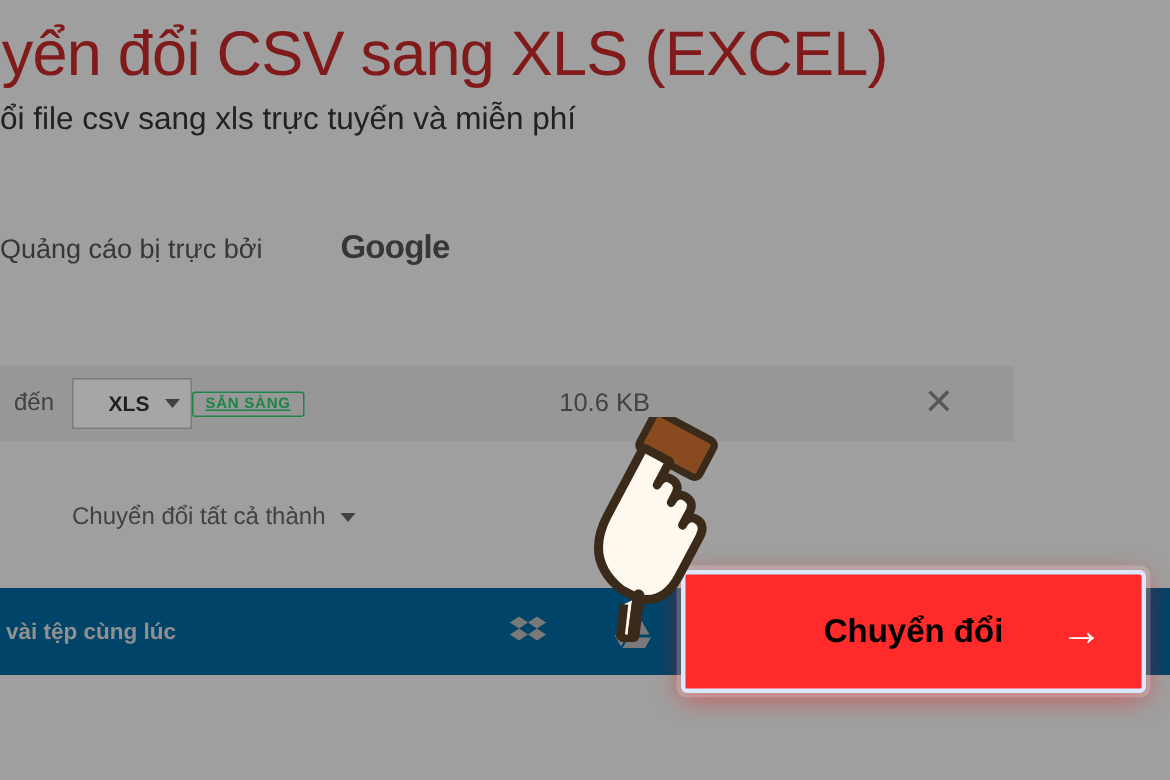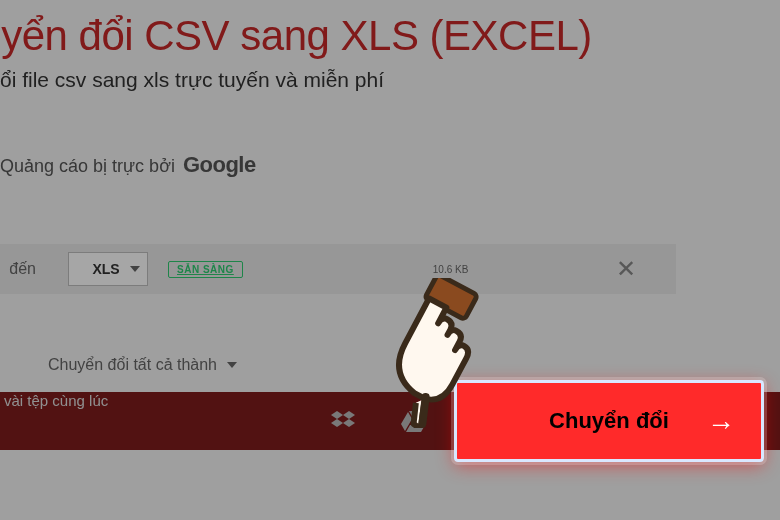--- a/index.html
+++ b/index.html
@@ -5,34 +5,34 @@
   * { margin: 0; padding: 0; box-sizing: border-box; }
   html, body { width: 780px; height: 520px; overflow: hidden; font-family: Arial, Helvetica, sans-serif; }
   .stage { position: relative; width: 780px; height: 520px; background: #f4f4f4; }
   .overlay-dim { position: absolute; inset: 0; background: rgba(0,0,0,0.35); pointer-events: none; z-index: 50; }
 
   .title { position: absolute; left: -10px; top: 12px; font-size: 42px; font-weight: 500; color: #c62828; letter-spacing: -0.5px; }
   .subtitle { position: absolute; left: 0; top: 68px; font-size: 21px; color: #333; font-weight: 400; }
 
   .adrow { position: absolute; left: 0; top: 152px; display: flex; align-items: baseline; gap: 8px; }
   .adtext { font-size: 18px; color: #555; }
-  .google { font-size: 22px; color: #555; font-weight: 600; letter-spacing: -0.5px; }
+  .google { font-size: 22px; color: #555; font-weight: 600; letter-spacing: -0.5px; margin-left: 44px; }
 
-  .filerow { position: absolute; left: 0; top: 244px; width: 676px; height: 50px; background: #e9e9e9; display: flex; align-items: center; gap: 20px; }
+  .filerow { position: absolute; left: 0; top: 244px; width: 676px; height: 50px; background: #e9e9e9; display: flex; align-items: center; }
   .to-label { margin-left: 0; font-size: 16px; color: #666; width: 44px; text-align: right; padding-right: 8px; }
   .select-box { margin-left: 4px; border: 1px solid #bfbfbf; background: #fff; height: 34px; width: 80px; display: flex; align-items: center; justify-content: center; gap: 10px; font-size: 14px; font-weight: 700; color: #333; cursor: pointer; padding-left: 16px; }
   .chev { width: 0; height: 0; border-left: 5px solid transparent; border-right: 5px solid transparent; border-top: 6px solid #666; }
   .badge { border: 1px solid #2ecc71; color: #2ecc71; font-size: 10px; font-weight: 700; padding: 2px 8px; border-radius: 2px; letter-spacing: 0.5px; text-decoration: underline; }
-  .size { margin-left: 170px; font-size: 10px; color: #666; }
+  .size { margin-left: 170px; font-size: 17px; color: #666; }
   .close { position: absolute; right: 40px; top: 50%; transform: translateY(-50%); font-size: 24px; color: #888; cursor: pointer; line-height: 1; }
 
-  .allrow { position: absolute; left: 0; top: 340px; width: 780px; height: 50px; display: flex; }
+  .allrow { position: absolute; left: 0; top: 320px; width: 780px; height: 50px; display: flex; }
   .all-label { margin-left: 48px; font-size: 16px; color: #666; display: flex; align-items: center; gap: 10px; cursor: pointer; }
 
-  .bottombar { position: absolute; left: 0; top: 392px; width: 780px; height: 58px; background: #7f1d1d; display: flex; align-items: flex-start; }
+  .bottombar { position: absolute; left: 0; top: 392px; width: 780px; height: 58px; background: #0369a1; display: flex; align-items: center; font-weight: bold; }
   .bartext { color: #ddd; font-size: 15px; margin-left: 0; padding-left: 4px; }
   .icon-slot { width: 70px; height: 58px; display: flex; align-items: center; justify-content: center; color: #bbb; cursor: pointer; }
   .icon-slot.first { margin-left: 200px; }
   .icon-slot svg { width: 24px; height: 24px; fill: #bbb; }
 
   .cta { position: absolute; left: 454px; top: 380px; width: 310px; height: 82px; background: #ff2a2a; border-radius: 4px; display: flex; align-items: center; justify-content: center; gap: 28px; cursor: pointer; box-shadow: 0 4px 18px rgba(255,0,0,0.45); z-index: 60; border: 3px solid #d9e8ff; outline: 3px solid rgba(255,255,255,0.2); }
   .cta-label { color: #000000; font-size: 22px; font-weight: 700; }
   .cta-arrow { color: #fff; font-size: 28px; font-weight: 300; position: absolute; right: 26px; }
 
   .hand { position: absolute; left: 370px; top: 278px; width: 118px; height: 150px; z-index: 70; pointer-events: none; }

